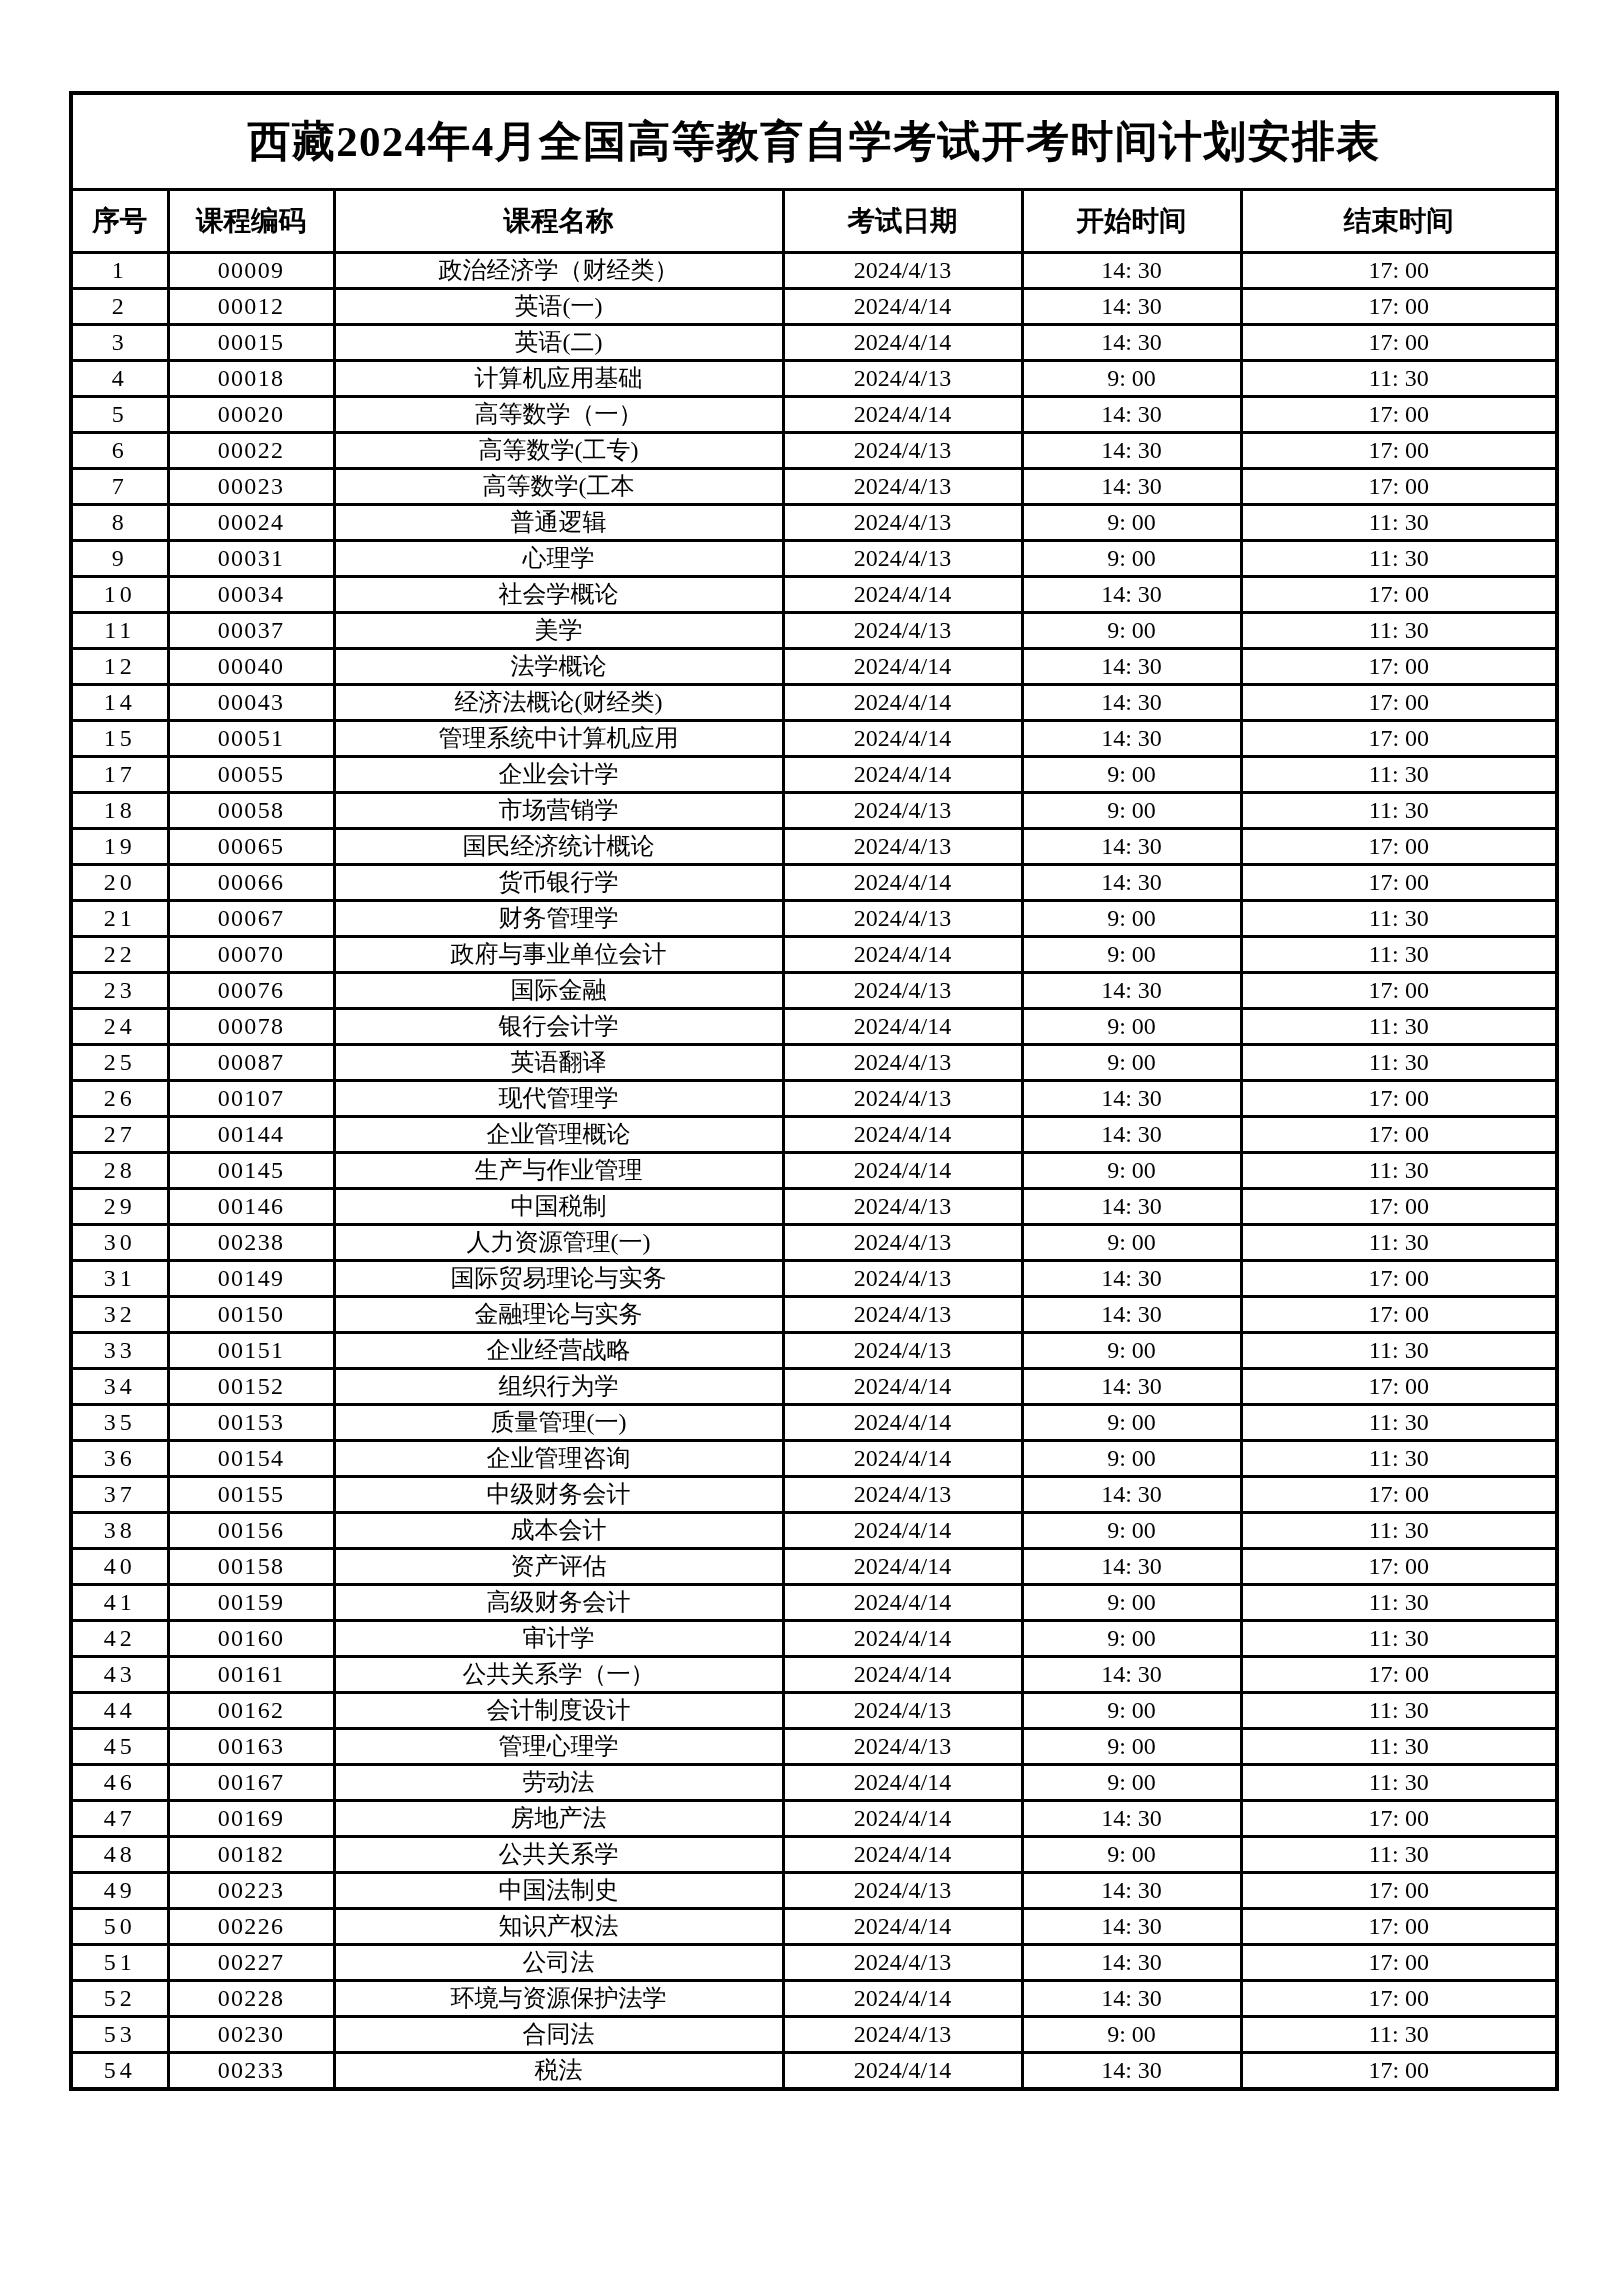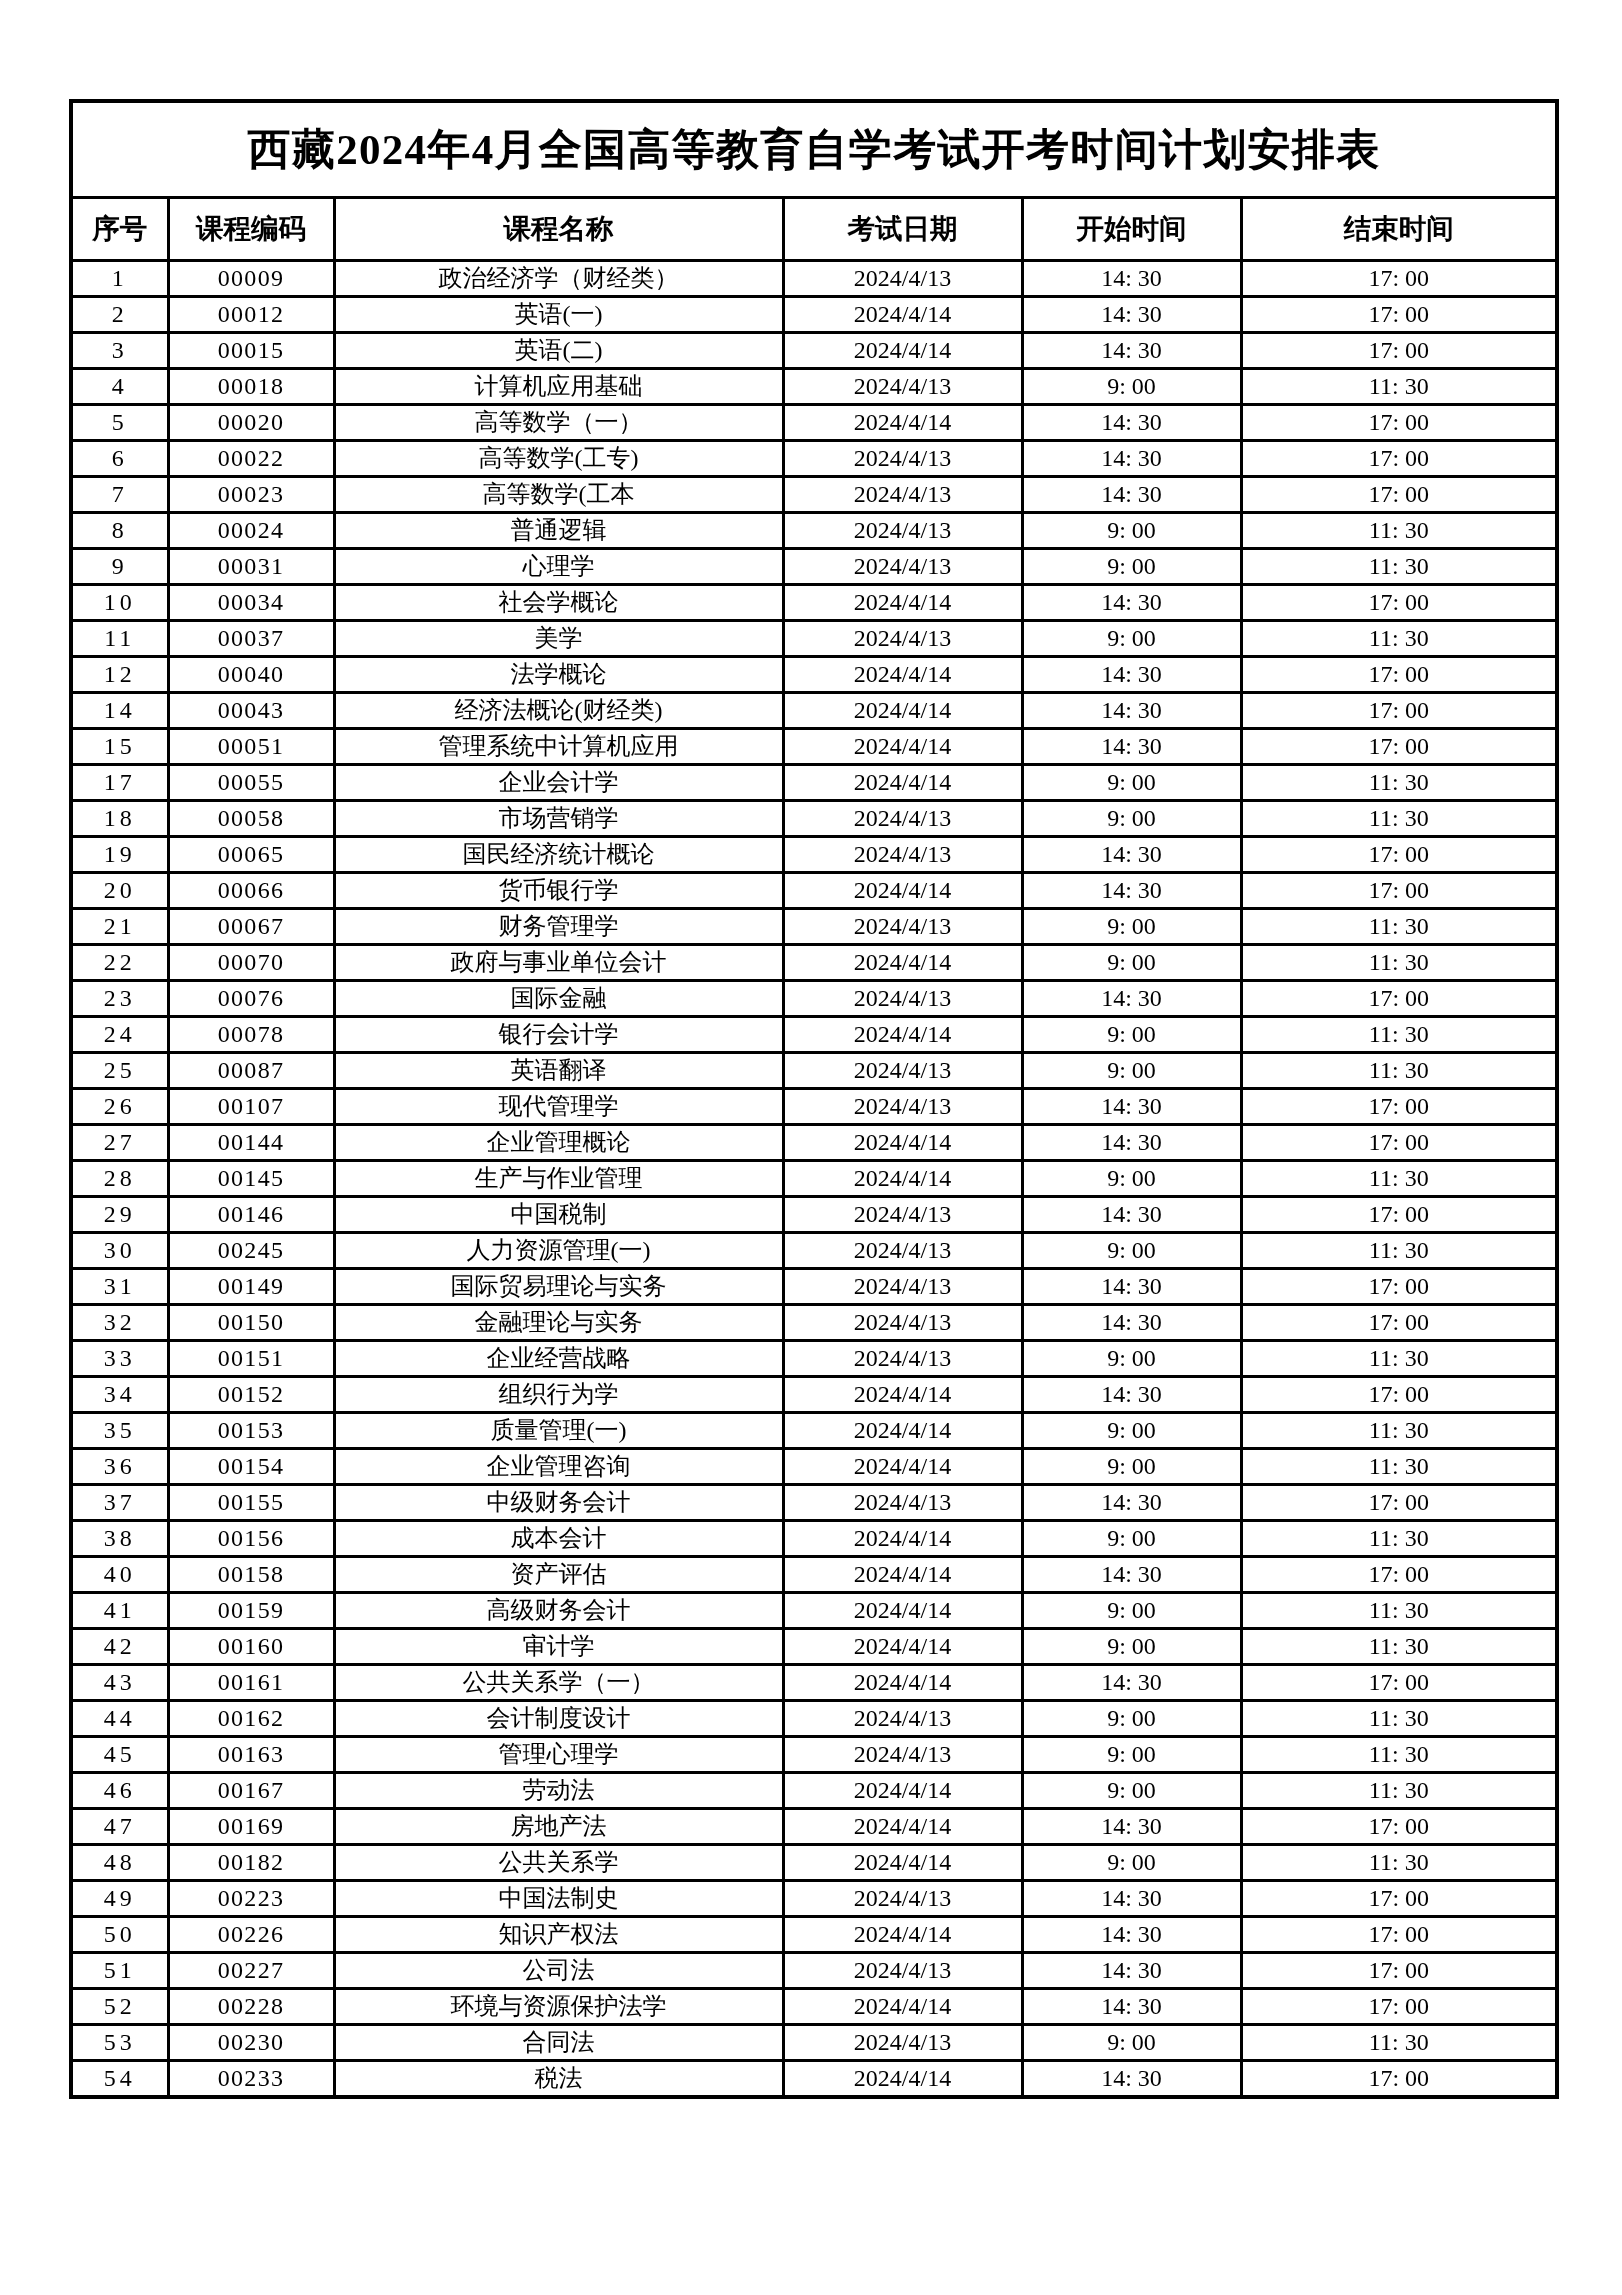--- a/index.html
+++ b/index.html
@@ -10,21 +10,21 @@
   body {
     width: 1623px;
     height: 2295px;
     position: relative;
     font-family: "Liberation Serif", "DejaVu Serif", serif;
     color: #000000;
   }
   .sheet {
     position: absolute;
     left: 69px;
-    top: 99px;
+    top: 91px;
     width: 1487px;
   }
   table.exam-table {
     width: 100%;
     border-collapse: collapse;
     table-layout: fixed;
     border: 4.6px solid #000000;
   }
   table.exam-table th,
   table.exam-table td {
@@ -299,21 +299,21 @@
         <tr class="data-row">
           <td class="c-seq">29</td>
           <td class="c-code">00146</td>
           <td class="c-name">中国税制</td>
           <td class="c-date">2024/4/13</td>
           <td class="c-start">14: 30</td>
           <td class="c-end">17: 00</td>
         </tr>
         <tr class="data-row">
           <td class="c-seq">30</td>
-          <td class="c-code">00245</td>
+          <td class="c-code">00238</td>
           <td class="c-name">人力资源管理(一)</td>
           <td class="c-date">2024/4/13</td>
           <td class="c-start">9: 00</td>
           <td class="c-end">11: 30</td>
         </tr>
         <tr class="data-row">
           <td class="c-seq">31</td>
           <td class="c-code">00149</td>
           <td class="c-name">国际贸易理论与实务</td>
           <td class="c-date">2024/4/13</td>

